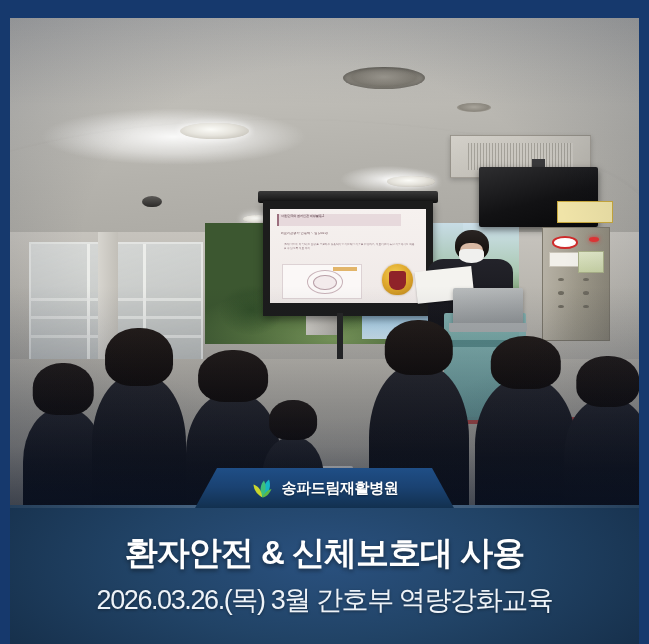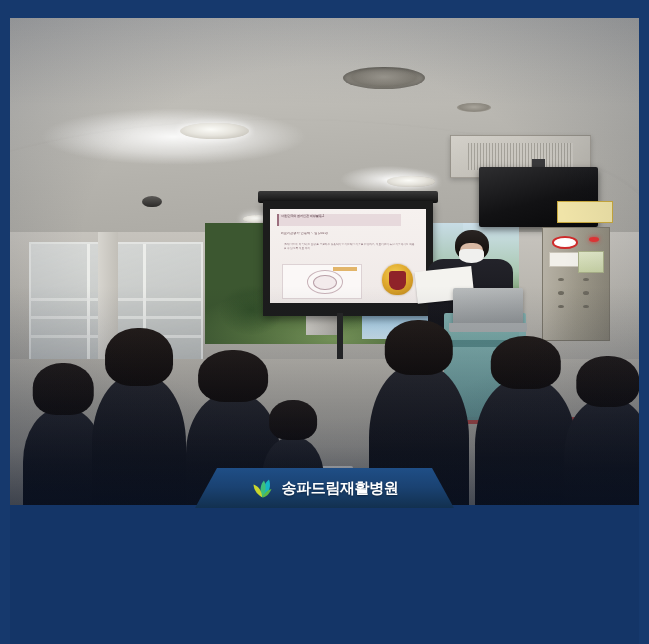--- a/index.html
+++ b/index.html
@@ -516,15 +516,21 @@
   <div class="ribbon">
     <svg class="ribbon-logo" viewBox="0 0 44 40" aria-hidden="true">
       <path d="M22 38 C22 22 27 10 36 3 C40 14 38 28 28 35 Z" fill="#17b6c4"></path>
       <path d="M21 38 C17 24 19 12 26 5 C31 15 30 29 23 37 Z" fill="#3fbf7a"></path>
       <path d="M21 38 C12 33 6 24 5 13 C15 16 22 26 22 38 Z" fill="#c8d62e"></path>
       <path d="M22 39 C26 30 33 24 41 22 C36 33 30 38 23 39 Z" fill="#5cb947"></path>
     </svg>
     <span class="ribbon-text">송파드림재활병원</span>
   </div>
 
+  <div class="titlebar">
+    <div class="tb-inner">
+      <div class="main-title">환자안전 &amp; 신체보호대 사용</div>
+      <div class="sub-title">2026.03.26.(목) 3월 간호부 역량강화교육</div>
+    </div>
+  </div>
 
   <div class="frame"></div>
 </div>
 
 </body></html>

